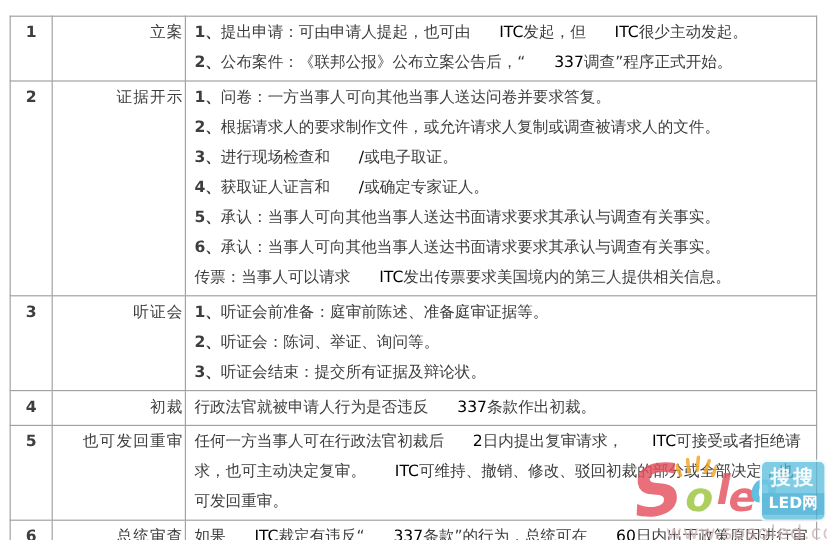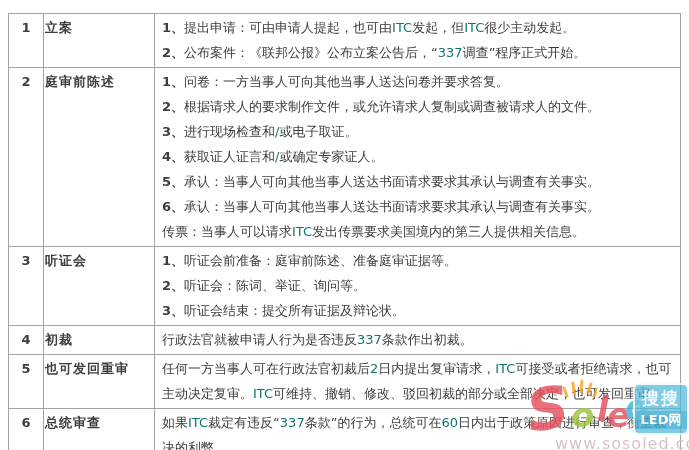--- a/index.html
+++ b/index.html
@@ -10,25 +10,25 @@
   table.procedure{
     position:absolute;left:8px;top:13px;width:673px;
     border-collapse:collapse;table-layout:fixed;
   }
   table.procedure td{
     border:1px solid #a3a3a3;
     vertical-align:top;
     font-size:13px;line-height:25px;color:#3e3e3e;
   }
   td.col-index{width:32px;text-align:center;font-weight:bold;padding-top:1px;}
-  td.col-stage{width:108px;text-align:left;font-weight:bold;padding-top:1px;letter-spacing:1px;}
+  td.col-stage{width:108px;text-align:right;font-weight:normal;padding-top:1px;letter-spacing:1px;}
   td.col-desc{padding:1px 7px 2px 7px;}
   td.col-desc p{margin:0;}
   .lead{font-weight:bold;}
-  .lat{color:#0f766e;}
+  .lat{color:#000000;padding-left:24px;}
 
   
   .wm{position:absolute;left:505px;top:378px;width:184px;height:70px;opacity:.82;pointer-events:none;}
   .wm-s{
     position:absolute;left:22px;top:2px;
     font-size:58px;font-weight:bold;font-style:italic;color:#e5505e;
     transform:rotate(-8deg);line-height:1;
   }
   .wm-rays{position:absolute;left:58px;top:0px;}
   .wm-letter{position:absolute;font-weight:bold;font-size:34px;line-height:1;font-style:italic;}
@@ -62,21 +62,21 @@
     <tr>
       <td class="col-index">1</td>
       <td class="col-stage">立案</td>
       <td class="col-desc">
         <p><span class="lead">1、</span>提出申请：可由申请人提起，也可由<span class="lat">ITC</span>发起，但<span class="lat">ITC</span>很少主动发起。</p>
         <p><span class="lead">2、</span>公布案件：《联邦公报》公布立案公告后，“<span class="lat">337</span>调查”程序正式开始。</p>
       </td>
     </tr>
     <tr>
       <td class="col-index">2</td>
-      <td class="col-stage">庭审前陈述</td>
+      <td class="col-stage">证据开示</td>
       <td class="col-desc">
         <p><span class="lead">1、</span>问卷：一方当事人可向其他当事人送达问卷并要求答复。</p>
         <p><span class="lead">2、</span>根据请求人的要求制作文件，或允许请求人复制或调查被请求人的文件。</p>
         <p><span class="lead">3、</span>进行现场检查和<span class="lat">/</span>或电子取证。</p>
         <p><span class="lead">4、</span>获取证人证言和<span class="lat">/</span>或确定专家证人。</p>
         <p><span class="lead">5、</span>承认：当事人可向其他当事人送达书面请求要求其承认与调查有关事实。</p>
         <p><span class="lead">6、</span>承认：当事人可向其他当事人送达书面请求要求其承认与调查有关事实。</p>
         <p>传票：当事人可以请求<span class="lat">ITC</span>发出传票要求美国境内的第三人提供相关信息。</p>
       </td>
     </tr>

